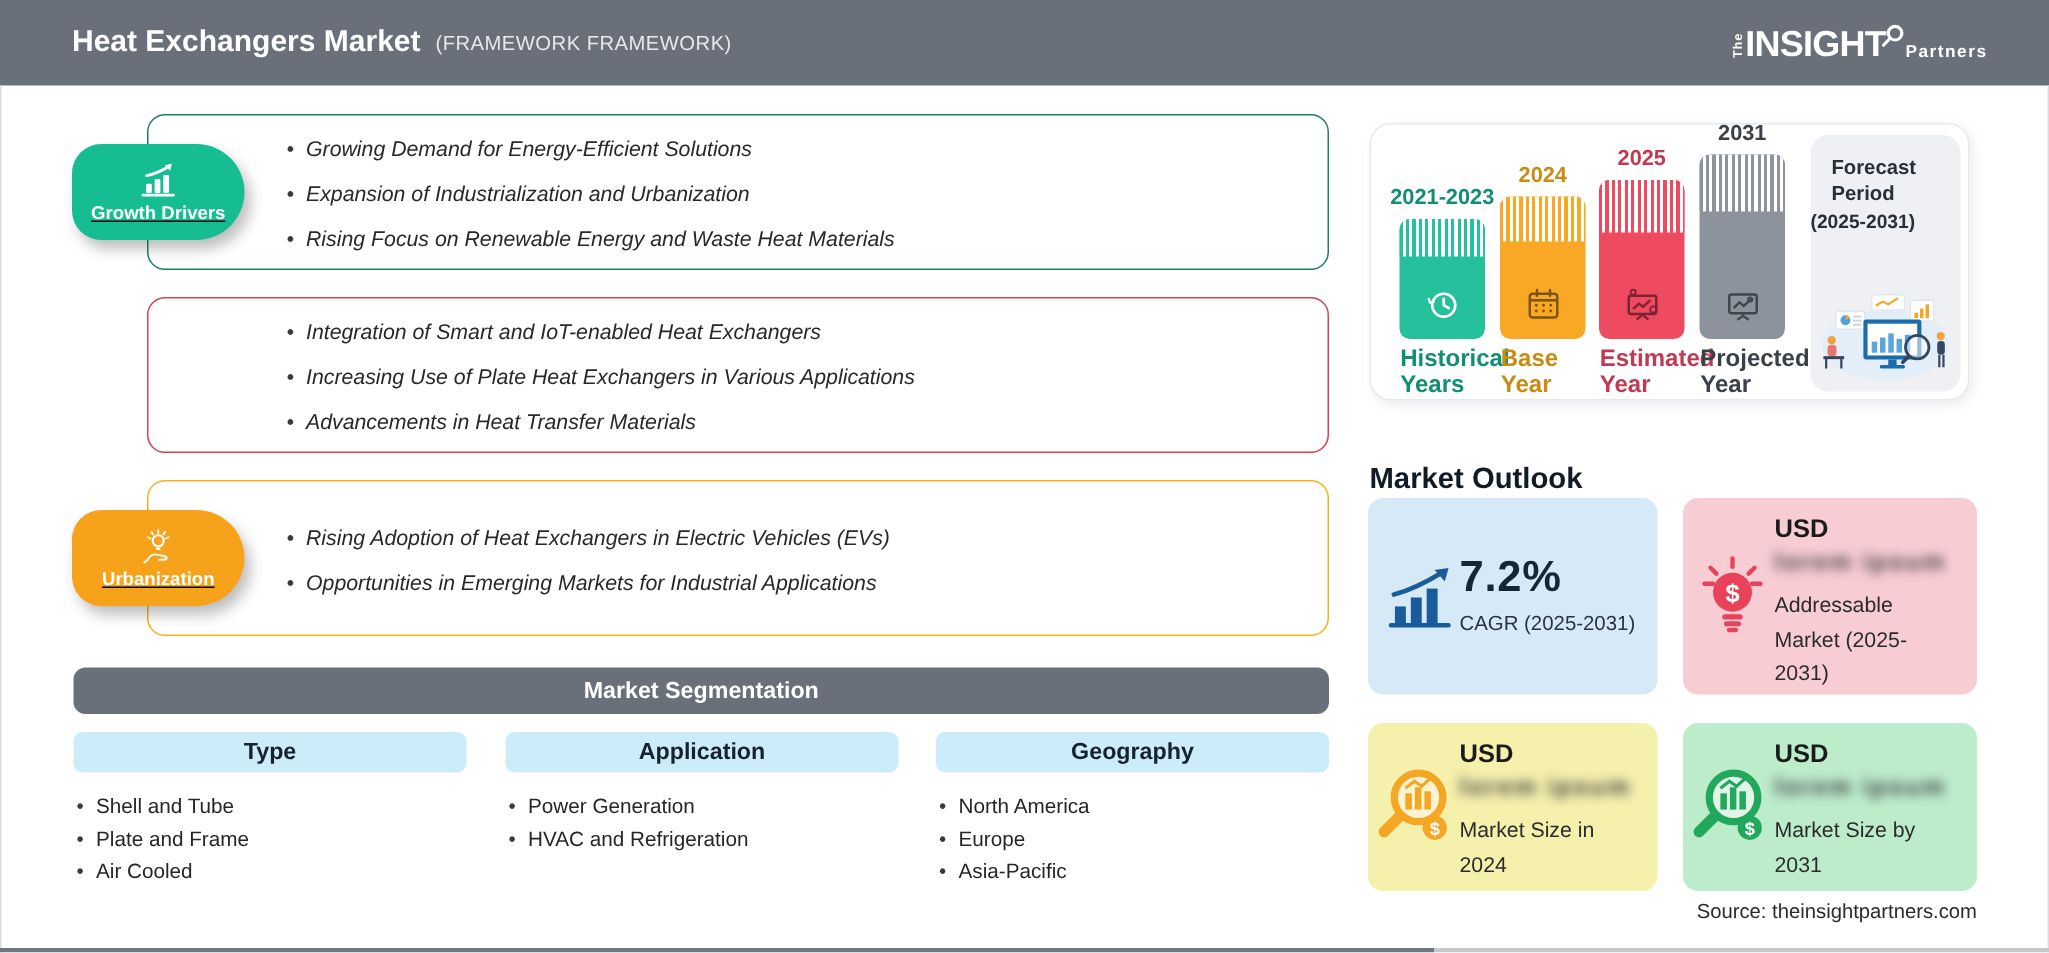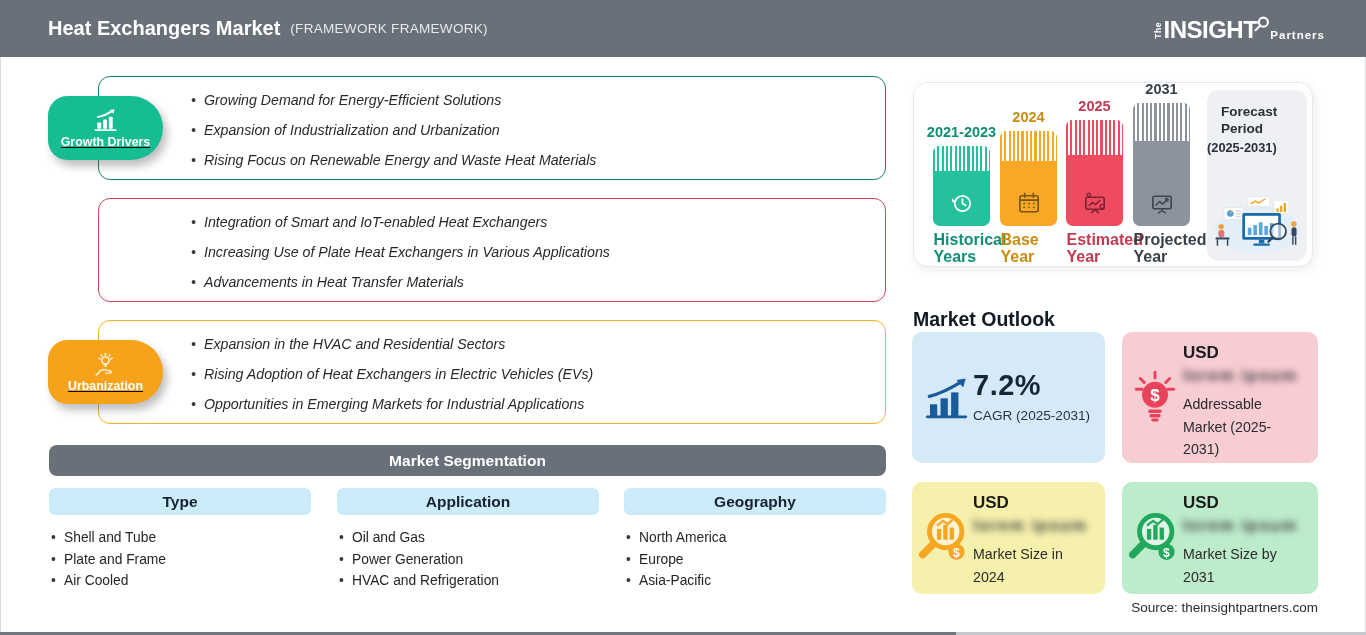--- a/index.html
+++ b/index.html
@@ -120,21 +120,20 @@
       <li><span>Integration of Smart and IoT-enabled Heat Exchangers</span></li>
       <li><span>Increasing Use of Plate Heat Exchangers in Various Applications</span></li>
       <li><span>Advancements in Heat Transfer Materials</span></li>
     </ul>
   </div>
 </section>
 
 <section class="fw-row" style="top: 320px; --pill: #f7a21b; --line: #f4b223;">
   <div class="fw-box">
     <ul class="fw-list">
-      <li><span>Expansion in the HVAC and Residential Sectors</span></li>
       <li><span>Rising Adoption of Heat Exchangers in Electric Vehicles (EVs)</span></li>
       <li><span>Opportunities in Emerging Markets for Industrial Applications</span></li>
     </ul>
   </div>
   <div class="fw-pill">
     <svg viewBox="0 0 30 30">
       <g stroke="#fff" stroke-width="1.5" stroke-linecap="round" fill="none">
         <path d="M15 1.6 v2.2"></path>
         <path d="M9.6 3.2 l1.2 1.9"></path>
         <path d="M20.4 3.2 l-1.2 1.9"></path>
@@ -159,21 +158,20 @@
   <div class="seg-head">Type</div>
   <ul class="seg-list">
     <li><span>Shell and Tube</span></li>
     <li><span>Plate and Frame</span></li>
     <li><span>Air Cooled</span></li>
   </ul>
 </div>
 <div class="seg-col" style="left:337px;width:262px">
   <div class="seg-head">Application</div>
   <ul class="seg-list">
-    <li><span>Oil and Gas</span></li>
     <li><span>Power Generation</span></li>
     <li><span>HVAC and Refrigeration</span></li>
   </ul>
 </div>
 <div class="seg-col" style="left:624px;width:262px">
   <div class="seg-head">Geography</div>
   <ul class="seg-list">
     <li><span>North America</span></li>
     <li><span>Europe</span></li>
     <li><span>Asia-Pacific</span></li>

